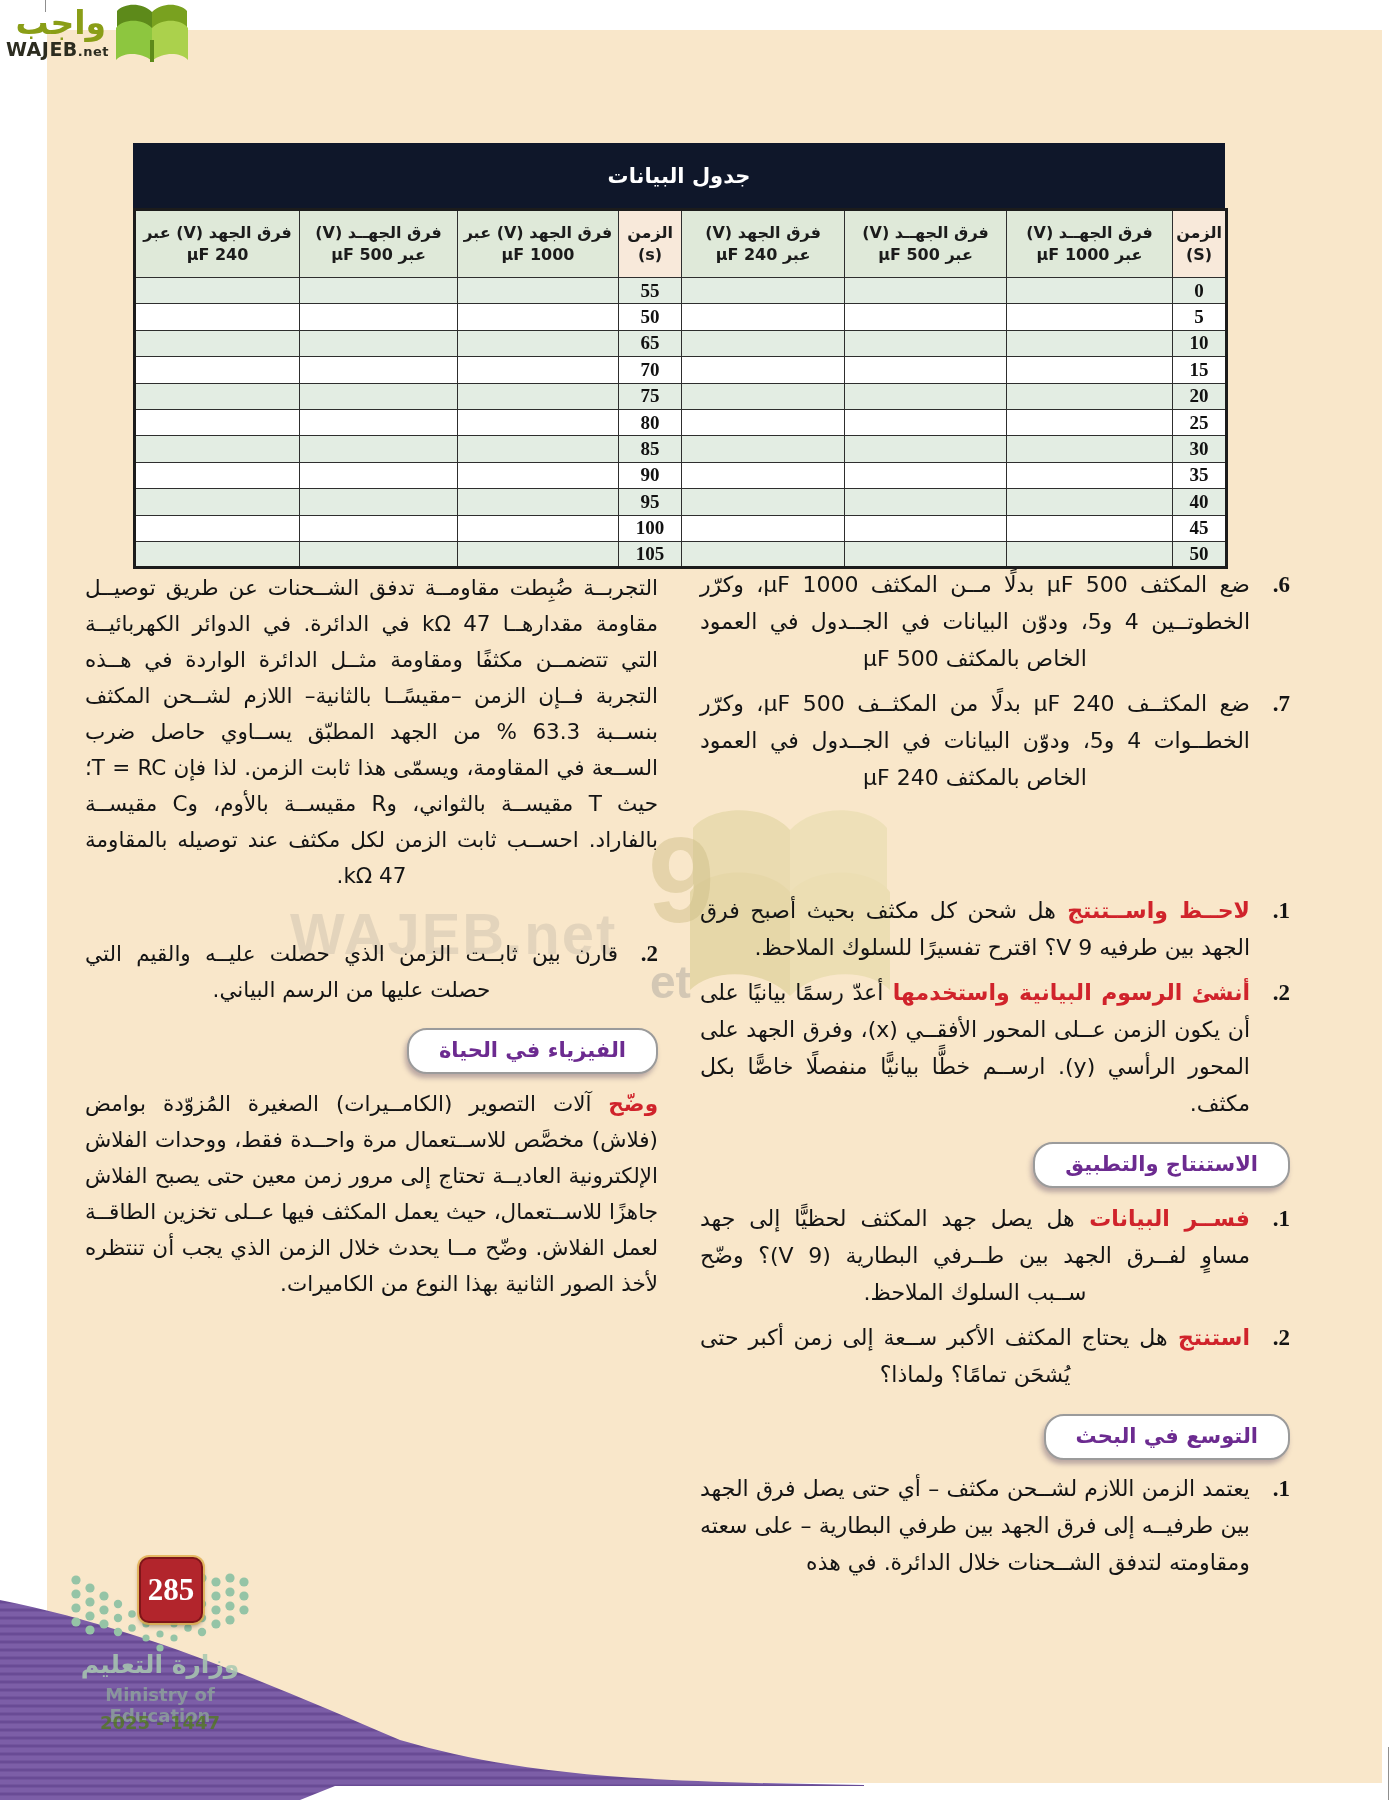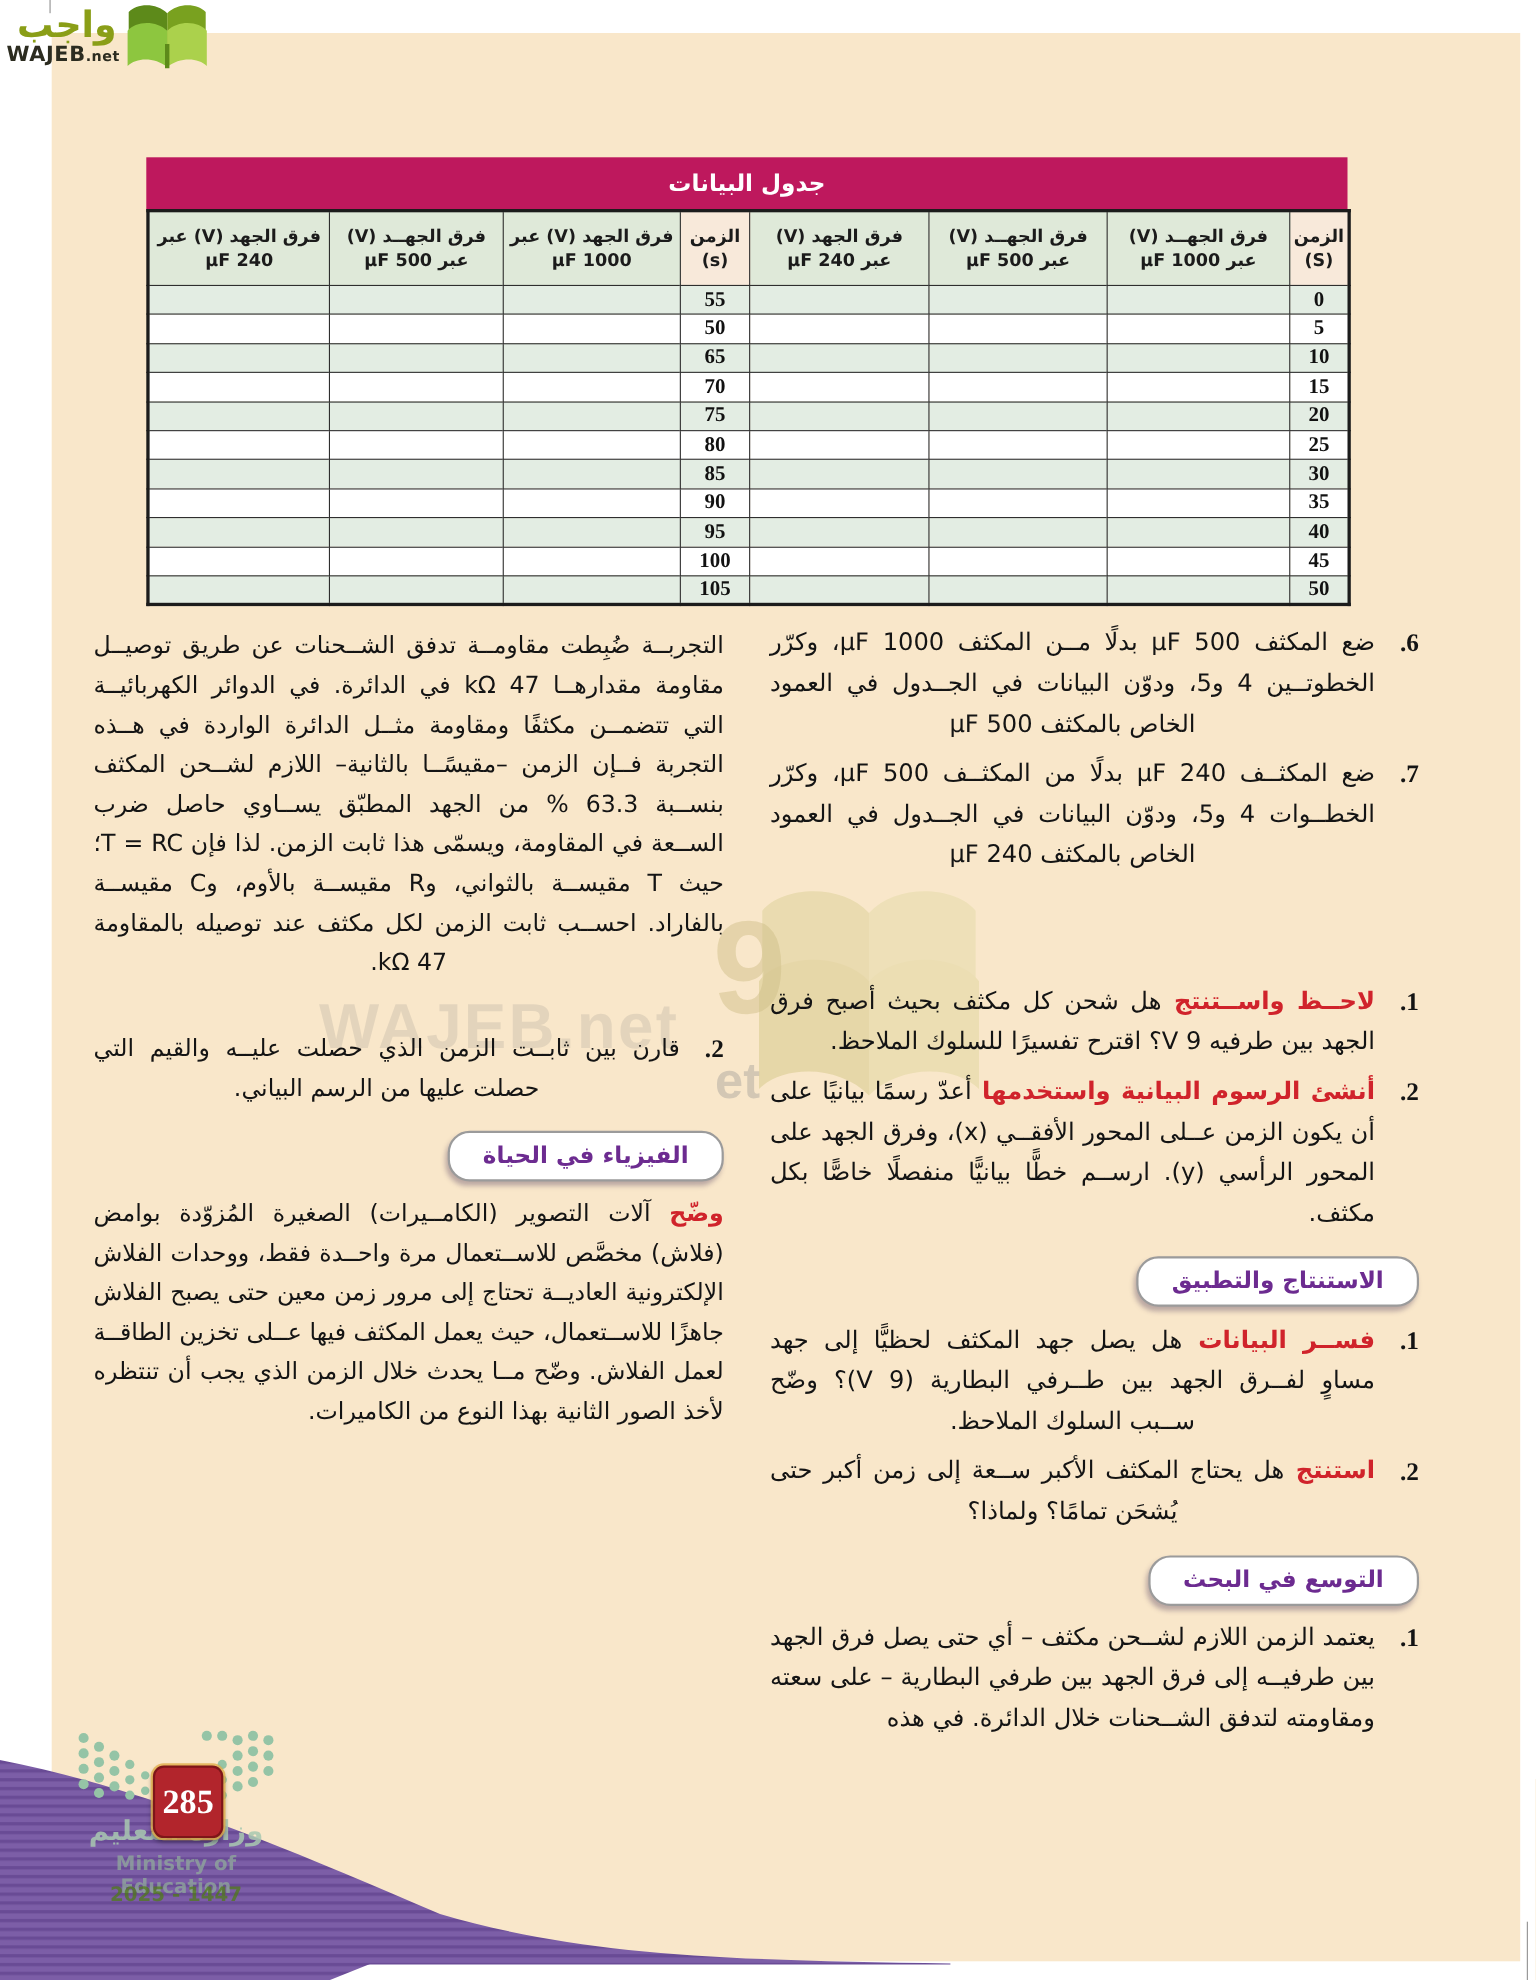--- a/index.html
+++ b/index.html
@@ -15,21 +15,21 @@
   
   .logo{left:6px;top:2px;width:235px;height:72px;display:flex;align-items:flex-start;}
   .logo-text{width:100px;text-align:right;padding-top:6px;}
   .logo-ar{font-size:33px;font-weight:bold;color:#8a9e17;line-height:30px;direction:rtl;}
   .logo-en{font-size:19px;font-weight:bold;color:#2c2c20;letter-spacing:.5px;}
   .logo-en .suffix{font-size:13px;}
   .logo-book{width:92px;height:72px;}
   
   .tbl-wrap{left:133px;top:143px;width:1092px;}
   .tbl-title{
-    height:47px;background:#be185d;color:#ffffff;display:flex;align-items:center;
+    height:65px;background:#0f172a;color:#ffffff;display:flex;align-items:center;
     justify-content:center;font-size:21px;font-weight:bold;direction:rtl;
   }
   table.data{width:100%;border-collapse:collapse;direction:rtl;table-layout:fixed;border:3px solid #1c1c1c;}
   table.data col.c0{width:54px}  table.data col.c1{width:166px}
   table.data col.c2{width:162px} table.data col.c3{width:163px}
   table.data col.c4{width:63px}  table.data col.c5{width:161px}
   table.data col.c6{width:158px} table.data col.c7{width:165px}
   table.data th,table.data td{border:1.6px solid #2e2e2e;padding:0;text-align:center;vertical-align:middle;}
   table.data thead tr{height:68px;}
   table.data tbody tr{height:26.4px;}
@@ -61,21 +61,21 @@
   .badge{
     display:inline-block;background:#ffffff;border:2px solid #9b9b9b;border-radius:20px;
     padding:6px 30px 8px 30px;color:#6c2b90;font-weight:bold;font-size:21px;
     box-shadow:-2px 4px 5px rgba(70,50,90,.35);direction:rtl;line-height:28px;
   }
   
   .ministry-ar{left:70px;top:1650px;width:180px;text-align:center;font-size:25px;font-weight:bold;color:#a9c9b1;opacity:.85;direction:rtl;}
   .ministry-en{left:60px;top:1684px;width:200px;text-align:center;font-size:18px;font-weight:bold;color:#92b09b;opacity:.7;}
   .ministry-yr{left:60px;top:1712px;width:200px;text-align:center;font-size:18px;font-weight:bold;color:#4d7c0f;opacity:.7;}
   .page-box{
-    left:139px;top:1605px;width:60px;height:62px;background:#b2252c;border:2px solid #7e1519;
+    left:139px;top:1557px;width:60px;height:62px;background:#b2252c;border:2px solid #7e1519;
     border-radius:10px;box-shadow:0 0 0 2px rgba(226,174,74,.8),0 3px 5px rgba(0,0,0,.4);
     display:flex;align-items:center;justify-content:center;z-index:6;
   }
   .page-box span{font-family:"Liberation Serif","DejaVu Serif",serif;font-weight:bold;font-size:31px;color:#fff;}
 </style>
 </head>
 <body>
 
 <div class="abs page-bg"></div>
 

